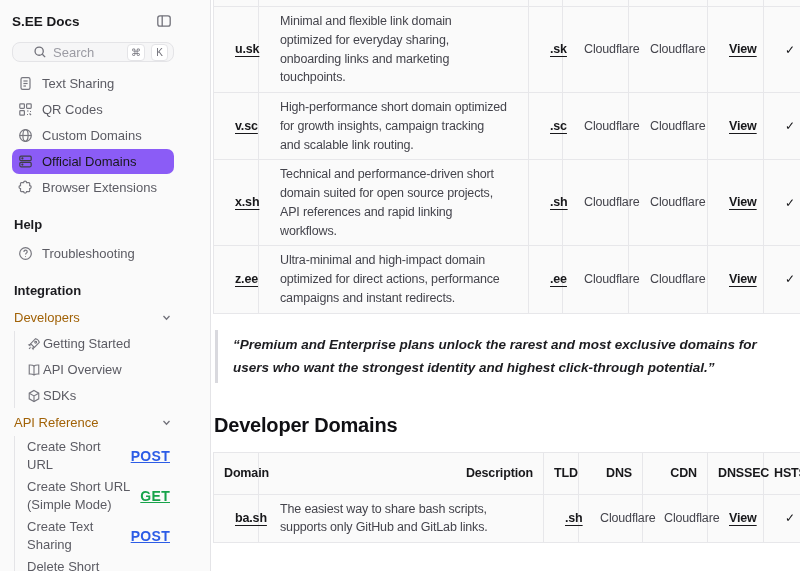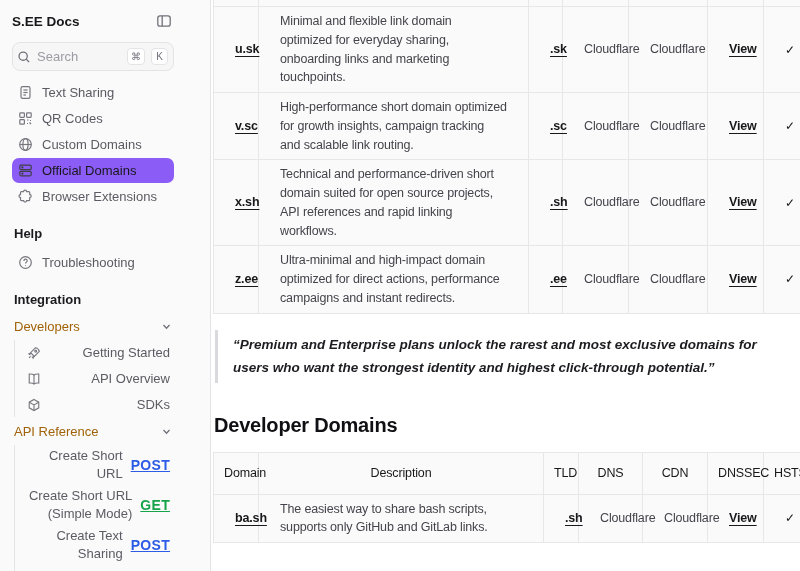--- a/index.html
+++ b/index.html
@@ -8,51 +8,51 @@
   .app { display:flex; width:800px; height:571px; }
 
   
   .sidebar { width:211px; min-width:211px; background:#fafafa; border-right:1px solid #e4e4e7;
     padding:10px 37px 0 12px; overflow:hidden; }
   .sb-inner { width:162px; }
   .sb-header { display:flex; align-items:center; justify-content:space-between; height:22px; }
   .sb-title { font-size:13.5px; font-weight:700; color:#18181b; }
   .icon-btn { width:20px; height:20px; display:flex; align-items:center; justify-content:center;
     color:#71717a; cursor:pointer; border-radius:5px; }
-  .searchbox { margin-top:10px; height:29px; border:1px solid #e4e4e7; background:#f6f6f7;
-    border-radius:8px; display:flex; align-items:center; padding:0 5px 0 4px; gap:6px; }
+  .searchbox { margin-top:10px; height:20px; border:1px solid #e4e4e7; background:#f6f6f7;
+    border-radius:8px; display:flex; align-items:center; padding:0 5px 0 20px; gap:6px; }
   .searchbox input { border:none; outline:none; background:transparent; flex:1; min-width:0;
     font-size:13px; color:#3f3f46; font-family:"Liberation Sans", sans-serif; }
   .searchbox input::placeholder { color:#9b9ba3; }
   .kbd { min-width:17px; height:17px; padding:0 3px; background:#fff; border:1px solid #e4e4e7;
     border-radius:4px; font-size:10px; color:#71717a; display:flex; align-items:center;
     justify-content:center; }
   .nav { margin-top:9px; display:flex; flex-direction:column; gap:1px; }
   .nav-item { display:flex; align-items:center; gap:9px; height:25px; padding:0 6px;
     border-radius:7px; font-size:13px; color:#5b5b63; cursor:pointer; }
   .nav-item .ic { color:#77777f; display:flex; }
   .nav-item.active { background:#8b5cf6; color:#18181b; font-weight:500; }
   .nav-item.active .ic { color:#3f3f46; }
   .sec-label { margin:17px 0 7px 2px; font-size:13px; font-weight:700; color:#1b1b1f; }
   .group-row { display:flex; align-items:center; justify-content:space-between; height:25px;
     padding:0 2px; font-size:13px; color:#a16207; cursor:pointer; }
   .sub-list { border-left:1px solid #e4e4e7; margin:1px 0 2px 2px; padding-left:8px;
     display:flex; flex-direction:column; gap:1px; }
-  .sub-item { display:flex; align-items:center; gap:8px; min-height:25px; padding:2px 4px;
-    border-radius:6px; font-size:13px; color:#5b5b63; cursor:pointer;text-align:right; }
+  .sub-item { display:flex; align-items:center; gap:2px; min-height:25px; padding:2px 4px;
+    border-radius:6px; font-size:13px; color:#5b5b63; cursor:pointer; }
   .sub-item .lbl { flex:1; line-height:1.35; }
   .badge { font-size:14px; font-weight:700; letter-spacing:.3px; white-space:nowrap;text-decoration:underline; }
   .badge.post { color:#2c5ce6; } .badge.get { color:#17a34a; } .badge.delete { color:#dc2626; }
 
   
   .main { flex:1; background:#fff; padding-left:2px; overflow:hidden; }
   table { border-collapse:collapse; table-layout:fixed; width:590px; margin-top:-1px; }
   th, td { border:1px solid #e7e7ea; background:#fafafa; vertical-align:middle;
     padding:5px 21px; font-size:12.5px; letter-spacing:-0.15px; color:#44444c; line-height:1.5; }
-  th { font-weight:400; font-size:12.5px; color:#18181b; text-align:center; padding:11px 10px; }
+  th { font-weight:700; font-size:12.5px; color:#18181b; text-align:right; padding:11px 10px; }
   tr.phantom td { height:7px; padding:0; }
   a.cell-link { color:#18181b; font-weight:600; text-decoration:underline;
     text-underline-offset:3px; text-decoration-thickness:1px; cursor:pointer; }
   td.check { color:#18181b; font-size:12px; }
   .quote { margin:16px 0 0 2px; border-left:3px solid #d9d9de; padding:3px 30px 3px 15px;
     font-style:italic; font-weight:600; font-size:13.5px; line-height:1.75; color:#1d1d21; }
   h2.section-title { margin:31px 0 0 1px; font-size:20px; font-weight:700; color:#101014;
     letter-spacing:-0.2px; }
   p.intro { margin:19px 0 0 1px; font-size:13.5px; color:#3a3a40; line-height:1.75;
     max-width:575px; }

